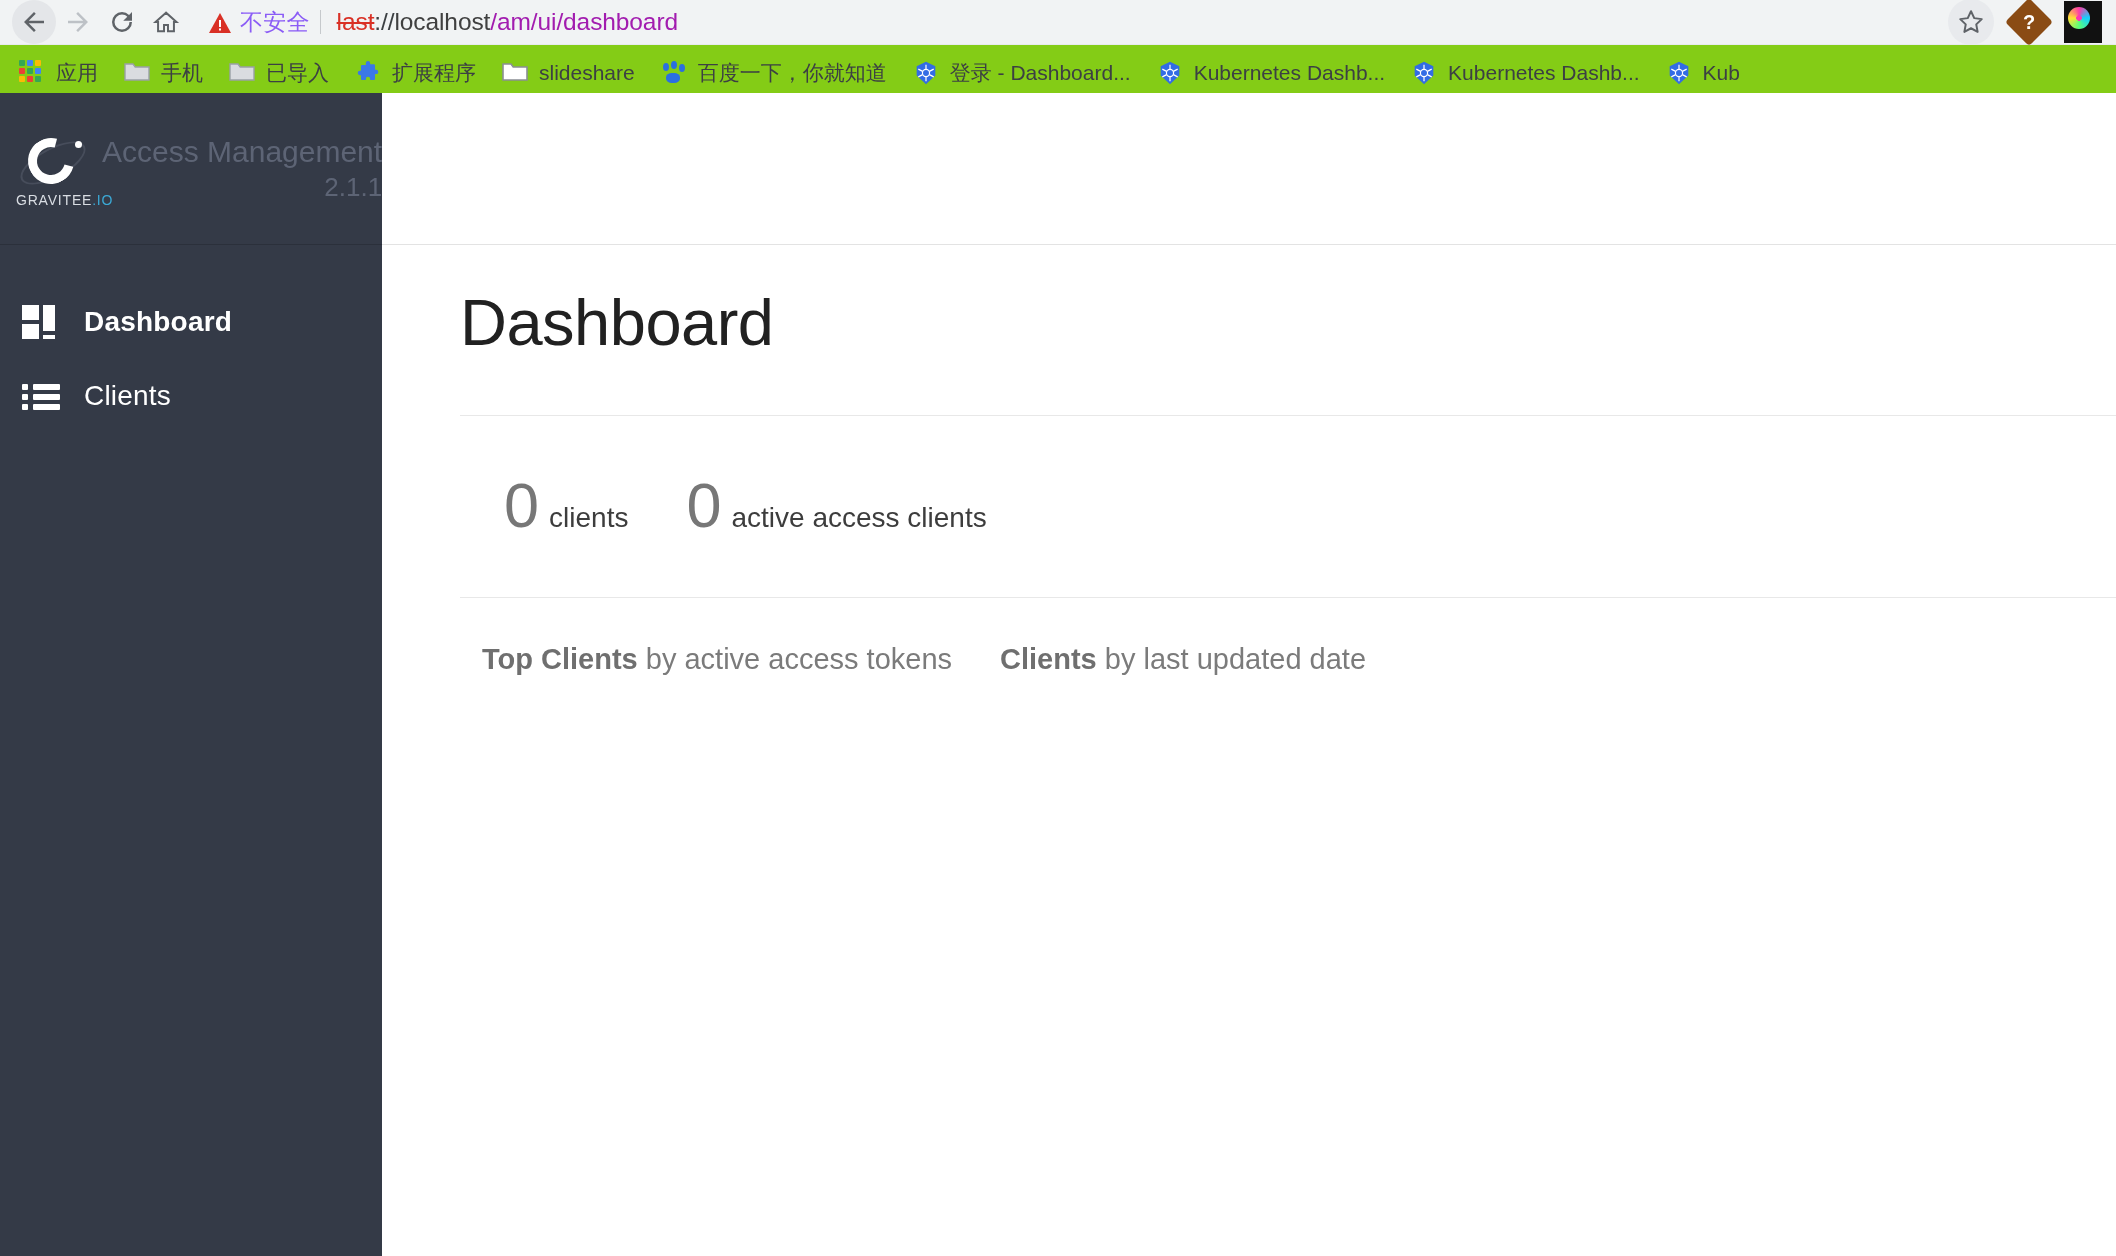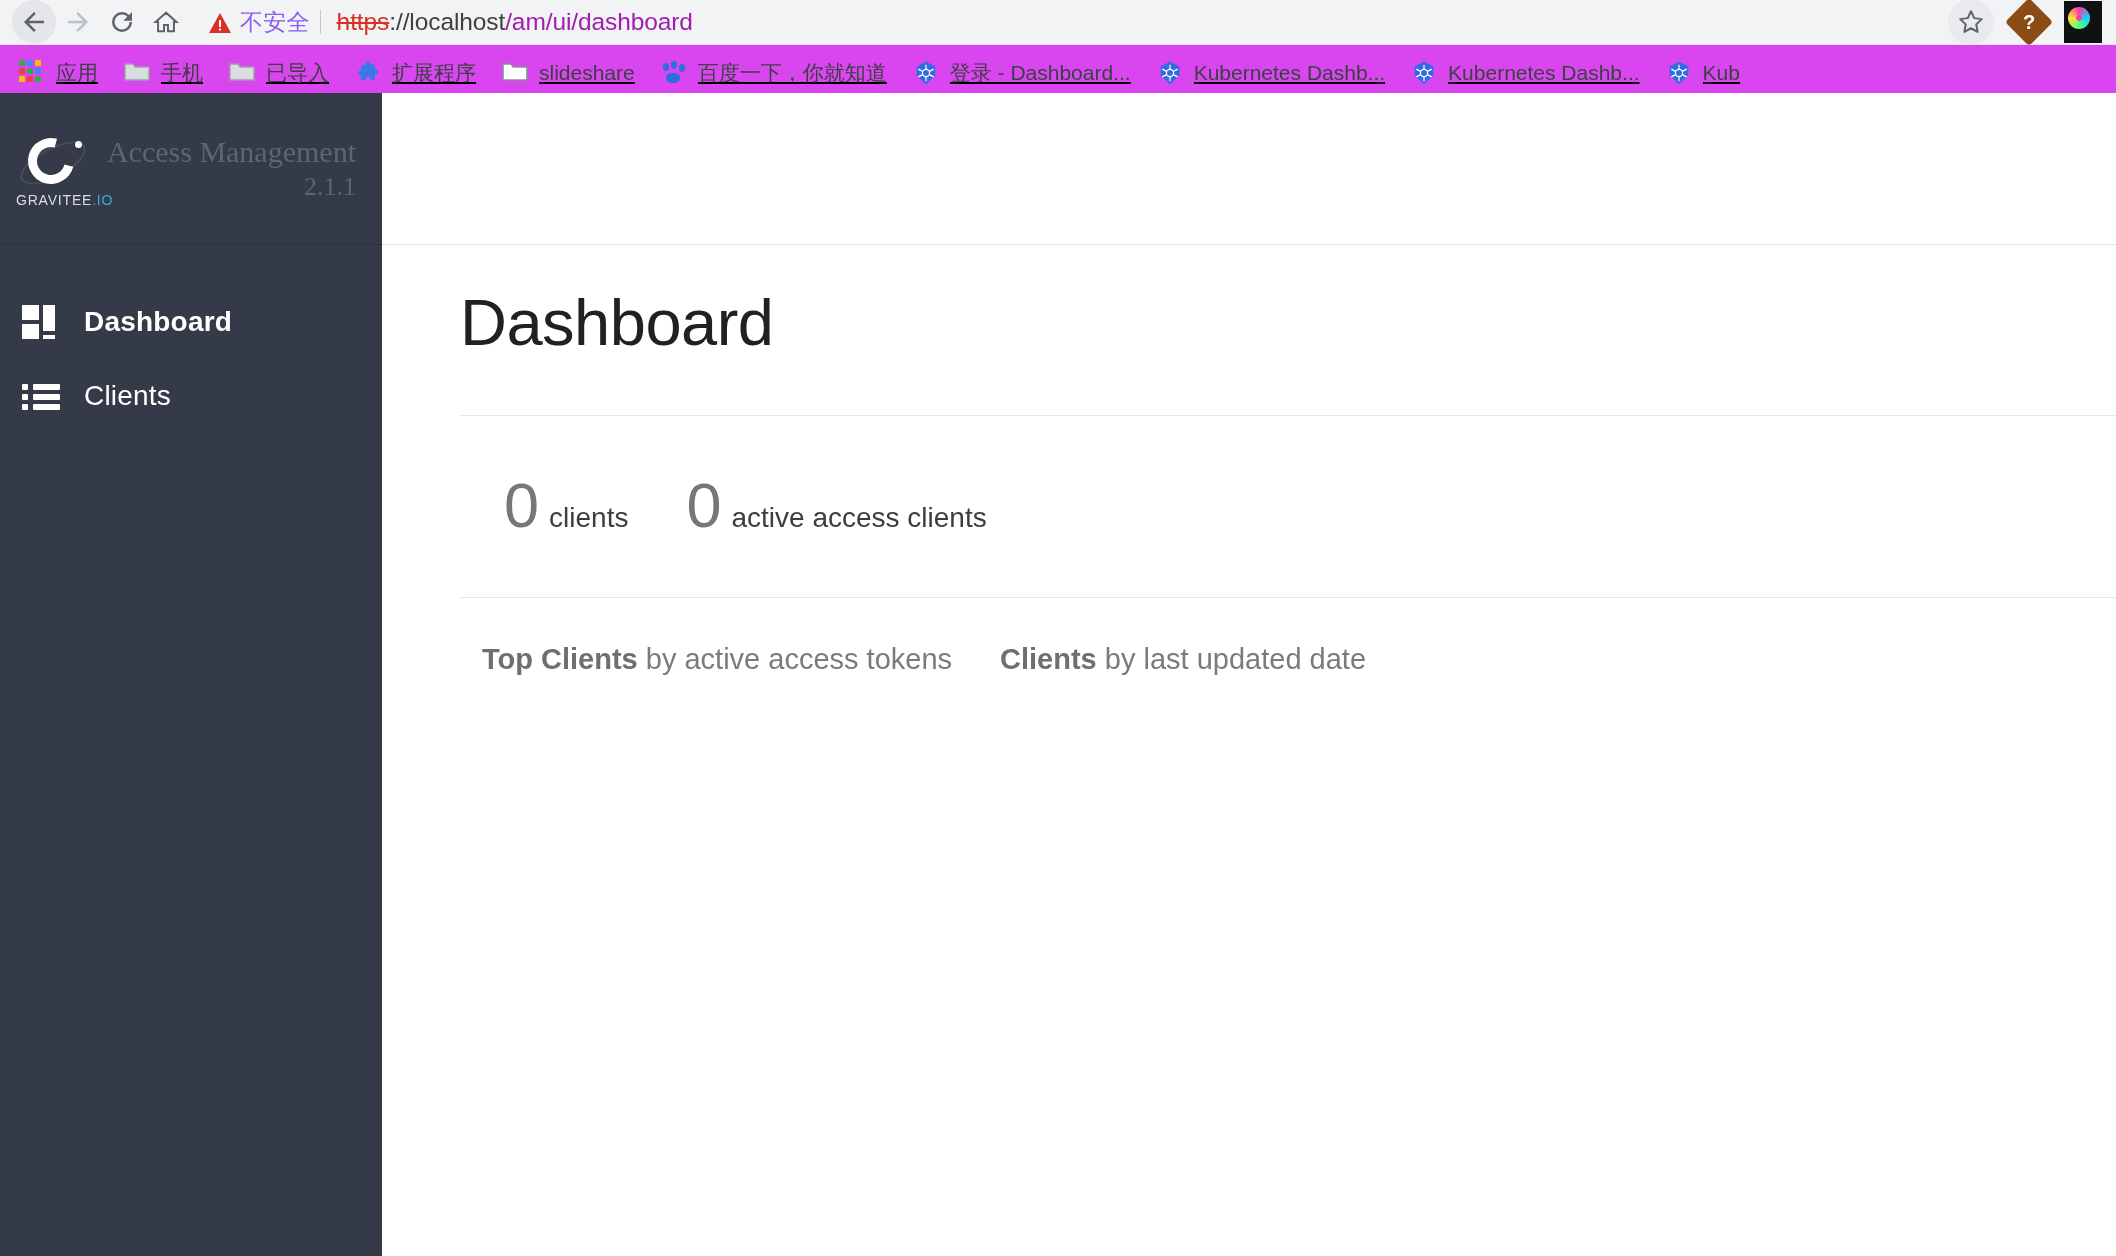--- a/index.html
+++ b/index.html
@@ -127,28 +127,27 @@
     width: 22px; height: 22px;
     background:
       radial-gradient(circle at 50% 50%, #ff38b0 0 18%, transparent 19%),
       conic-gradient(from 0deg, #ff3ba7, #13d0ff, #59ff7a, #ffe234, #ff3ba7);
     border-radius: 50%;
   }
 
   
   .bookmarks {
     height: 57px;
-    background: #d946ef;
+    background: #84cc16;
     display: flex;
     align-items: center;
     padding: 0 6px;
     overflow: hidden;
     position: relative;
     border-bottom: 1px solid #e5e7ea;
-    text-decoration: underline;
   }
   .bm {
     display: flex;
     align-items: center;
     gap: 11px;
     padding: 5px 13px;
     border-radius: 5px;
     flex: 0 0 auto;
     max-width: 260px;
   }
@@ -269,21 +268,20 @@
     white-space: nowrap;
   }
   .logo-word b { color: #3ba9d6; font-weight: 400; }
 
   .sb-title-block {
     display: flex;
     flex-direction: column;
     align-items: flex-end;
     line-height: 1.08;
     flex: 1 1 auto;
-    font-family: Liberation Serif, serif;
   }
   .sb-app-name {
     font-size: 30px;
     color: #5d6475;
     white-space: nowrap;
   }
   .sb-version {
     font-size: 26px;
     color: #5d6475;
     margin-top: 4px;
@@ -416,21 +414,21 @@
           <rect x="11" y="8" width="2" height="7" fill="#fff"></rect>
           <rect x="11" y="16.4" width="2" height="2.1" fill="#fff"></rect>
         </svg>
       </div>
       <span class="security-label">不安全</span>
     </div>
 
     <div class="sec-divider"></div>
 
     <div class="url-wrap">
-      <span class="url-scheme">https</span>
+      <span class="url-scheme">last</span>
         <span class="url-sep">://</span>
         <span class="url-host">localhost</span>
         <span class="url-path">/am/ui/dashboard</span>
     </div>
 
     <div class="toolbar-right">
       <div class="star-btn">
         <svg width="30" height="30" viewBox="0 0 24 24">
           <path d="M12 3.4l2.6 5.5 6 .8-4.4 4.2 1.1 6-5.3-2.9-5.3 2.9 1.1-6L3.4 9.7l6-.8L12 3.4z" fill="none" stroke="#5f6368" stroke-width="1.6" stroke-linejoin="round"></path>
         </svg>

